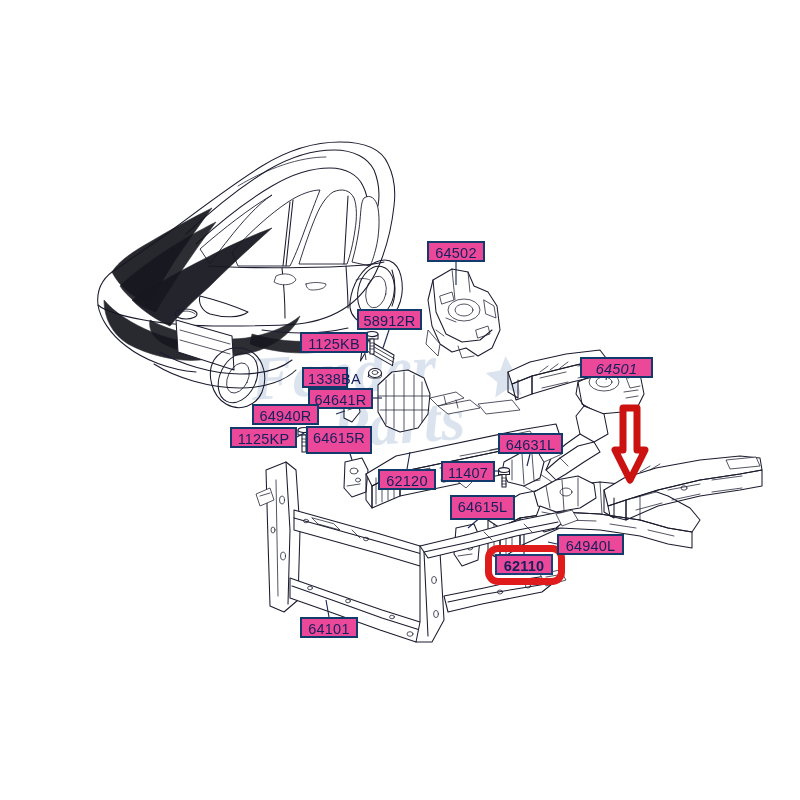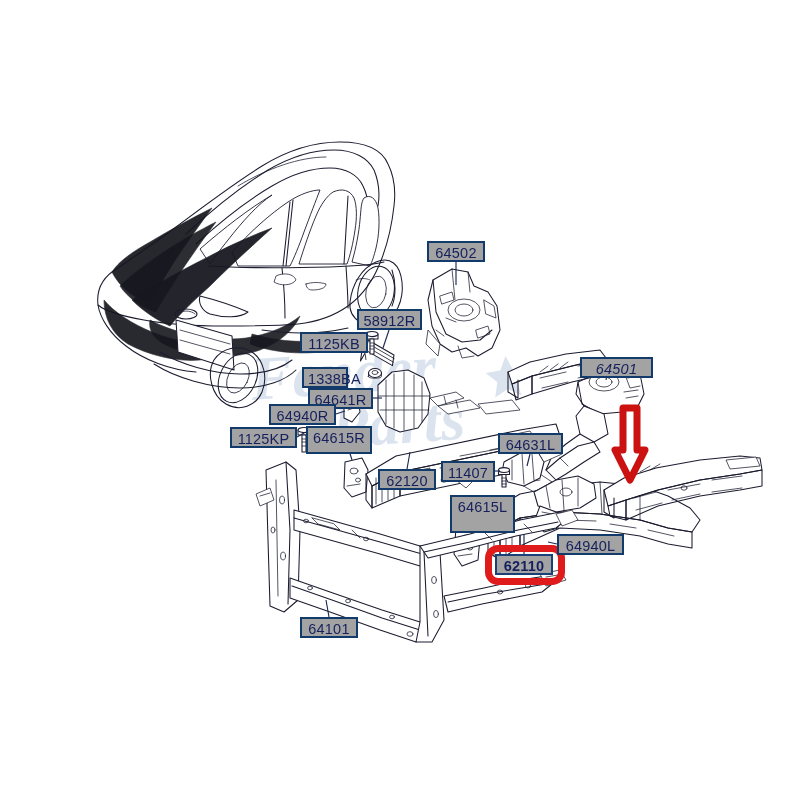--- a/index.html
+++ b/index.html
@@ -3,21 +3,21 @@
 <meta charset="utf-8">
 <style>
   html,body{margin:0;padding:0;background:#ffffff;}
   body{width:800px;height:800px;overflow:hidden;
        font-family:"Liberation Sans","DejaVu Sans",sans-serif;}
   #stage{position:relative;width:800px;height:800px;background:#fff;}
   #art{position:absolute;left:0;top:0;width:800px;height:800px;}
 
   
   .lbl{position:absolute;box-sizing:border-box;
-       border:2px solid #123a6b;background:#a3a3a3;
+       border:2px solid #123a6b;background:#ec4899;
        color:#16205c;font-size:14.5px;line-height:16px;
        font-family:"Liberation Sans","DejaVu Sans",sans-serif;
        letter-spacing:.2px;padding:2px 4px 2px 4px;white-space:nowrap;
        text-align:center;}
   .lbl.hl{border-color:#1b3f77;font-weight:bold;}
 
   
   .redring{position:absolute;box-sizing:border-box;
            border:7px solid #e01b1b;border-radius:13px;background:transparent;}
 </style>
@@ -422,25 +422,25 @@
     </g>
   </svg>
 
   <div class="redring" style="left:485px;top:545px;width:80px;height:40px;"></div>
 
   <div class="lbl" style="left:427px;top:241px;width:58px;height:21px;">64502</div>
   <div class="lbl" style="left:357px;top:309px;width:65px;height:21px;">58912R</div>
   <div class="lbl" style="left:300px;top:332px;width:68px;height:21px;">1125KB</div>
   <div class="lbl" style="left:302px;top:367px;width:46px;height:21px;">1338BA</div>
   <div class="lbl" style="left:308px;top:388px;width:65px;height:21px;">64641R</div>
-  <div class="lbl" style="left:269px;top:404px;width:67px;height:21px;">64940R</div>
+  <div class="lbl" style="left:252px;top:404px;width:67px;height:21px;">64940R</div>
   <div class="lbl" style="left:230px;top:427px;width:67px;height:21px;">1125KP</div>
   <div class="lbl" style="left:306px;top:426px;width:66px;height:28px;">64615R</div>
   <div class="lbl" style="left:378px;top:469px;width:58px;height:21px;">62120</div>
   <div class="lbl" style="left:300px;top:617px;width:58px;height:21px;">64101</div>
   <div class="lbl" style="left:580px;top:357px;width:73px;height:21px;font-style:italic;">64501</div>
   <div class="lbl" style="left:498px;top:433px;width:65px;height:21px;">64631L</div>
   <div class="lbl" style="left:441px;top:461px;width:54px;height:21px;">11407</div>
-  <div class="lbl" style="left:450px;top:495px;width:65px;height:38px;">64615L</div>
+  <div class="lbl" style="left:450px;top:495px;width:65px;height:25px;">64615L</div>
   <div class="lbl" style="left:557px;top:534px;width:67px;height:21px;">64940L</div>
   <div class="lbl hl" style="left:495px;top:554px;width:58px;height:21px;">62110</div>
 
 </div>
 
 </body></html>

